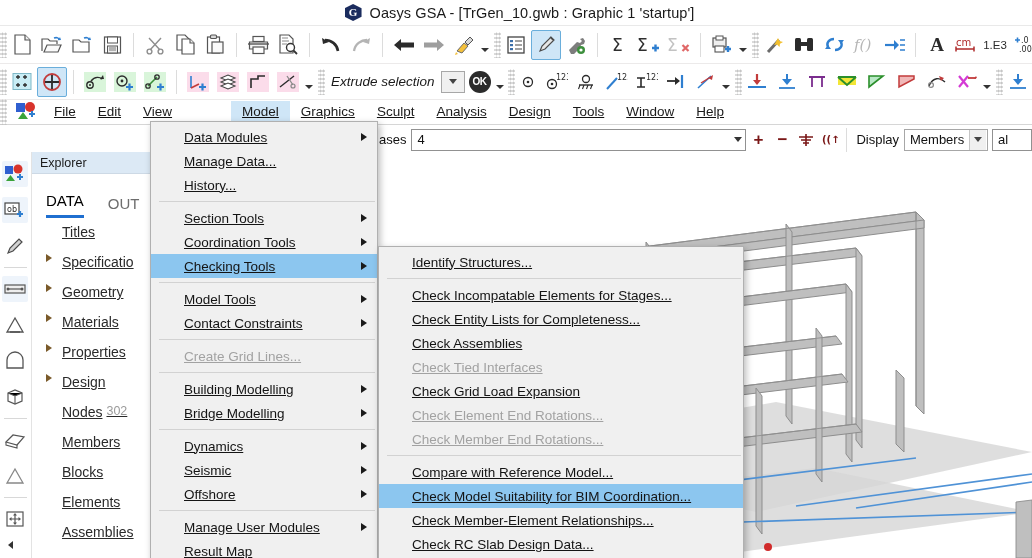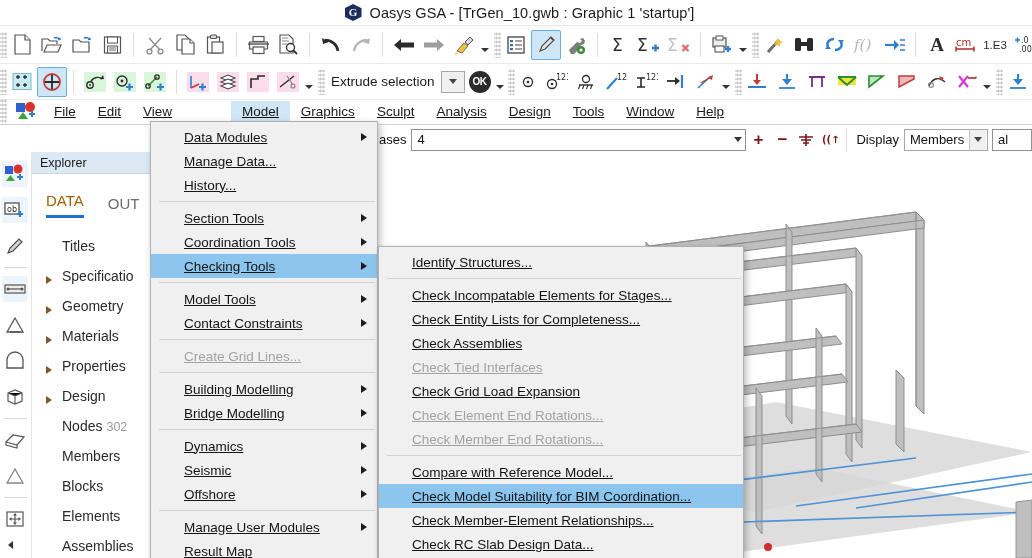--- a/index.html
+++ b/index.html
@@ -39,21 +39,21 @@
     width:30px;height:30px;display:flex;align-items:center;justify-content:center;
     flex:0 0 auto;border:1px solid transparent;border-radius:2px;position:relative;
   }
   .tb-btn.sm{width:26px;}
   .tb-btn.active{ background:#cfe6f7; border-color:#6aaedb; }
   .tb-btn svg{display:block;}
   .caret{width:11px;height:26px;display:flex;align-items:flex-end;justify-content:center;
          padding-bottom:6px;flex:0 0 auto;}
   .caret::after{content:"";border-left:4px solid transparent;border-right:4px solid transparent;
                 border-top:4px solid #333;}
-  .tb-label{font-size:13.5px;color:#1a1a1a;padding:0 6px;white-space:nowrap;flex:0 0 auto;}
+  .tb-label{font-size:13.5px;color:#1a1a1a;padding:0 6px;white-space:nowrap;flex:0 0 auto;font-style:italic;}
   .combo{
     display:flex;align-items:center;height:22px;border:1px solid #a7a7a7;background:#fff;flex:0 0 auto;
   }
   .combo .val{padding:0 5px;font-size:13px;white-space:nowrap;overflow:hidden;}
   .combo .arrow{
     width:17px;height:20px;border-left:1px solid #c6c6c6;background:#f0f0f0;
     display:flex;align-items:center;justify-content:center;flex:0 0 auto;
   }
   .combo .arrow::after{content:"";border-left:4px solid transparent;border-right:4px solid transparent;border-top:5px solid #444;}
   .okbtn{width:22px;height:22px;border-radius:50%;background:#2b2b2b;color:#fff;font-size:10px;
@@ -91,23 +91,23 @@
     background-size:4px 3px;}
   .rail-collapse{height:16px;display:flex;align-items:center;padding-left:8px;}
   .rail-collapse::after{content:"";border-top:4px solid transparent;border-bottom:4px solid transparent;border-right:5px solid #333;}
 
   
   .explorer{ position:absolute;left:32px;top:0;width:124px;height:406px;background:#fff;}
   .exp-header{height:22px;background:#dce9f5;display:flex;align-items:center;padding-left:8px;
               font-size:12.5px;color:#1a1a1a;border-bottom:1px solid #cdd9e5;}
   .exp-tabs{display:flex;align-items:flex-end;height:44px;padding:0 0 0 14px;gap:24px;}
   .exp-tab{font-size:15px;color:#6d6d6d;padding-bottom:6px;white-space:nowrap;}
-  .exp-tab.active{color:#a16207;border-bottom:3px solid #1f6fd0;text-align:center;}
+  .exp-tab.active{color:#000000;border-bottom:3px solid #1f6fd0;text-align:center;}
   .tree{padding-top:6px;}
-  .tnode{height:30px;display:flex;align-items:flex-end;font-size:14px;color:#2a2a2a;padding-left:8px;white-space:nowrap;}
+  .tnode{height:30px;display:flex;align-items:flex-start;font-size:14px;color:#2a2a2a;padding-left:8px;white-space:nowrap;text-decoration:underline;}
   .tnode .tw{width:18px;display:flex;align-items:center;justify-content:center;flex:0 0 auto;}
   .tnode .tw.has::after{content:"";border-top:4.5px solid transparent;border-bottom:4.5px solid transparent;border-left:6px solid #7a5a2a;}
   .tnode .tlabel{padding-left:4px;}
   .tnode .tcount{margin-left:4px;color:#9a9a9a;font-size:12.5px;}
 
   
   .viewport{position:absolute;left:156px;top:0;width:876px;height:406px;background:#fff;overflow:hidden;}
   .viewport svg{display:block;}
 
   

